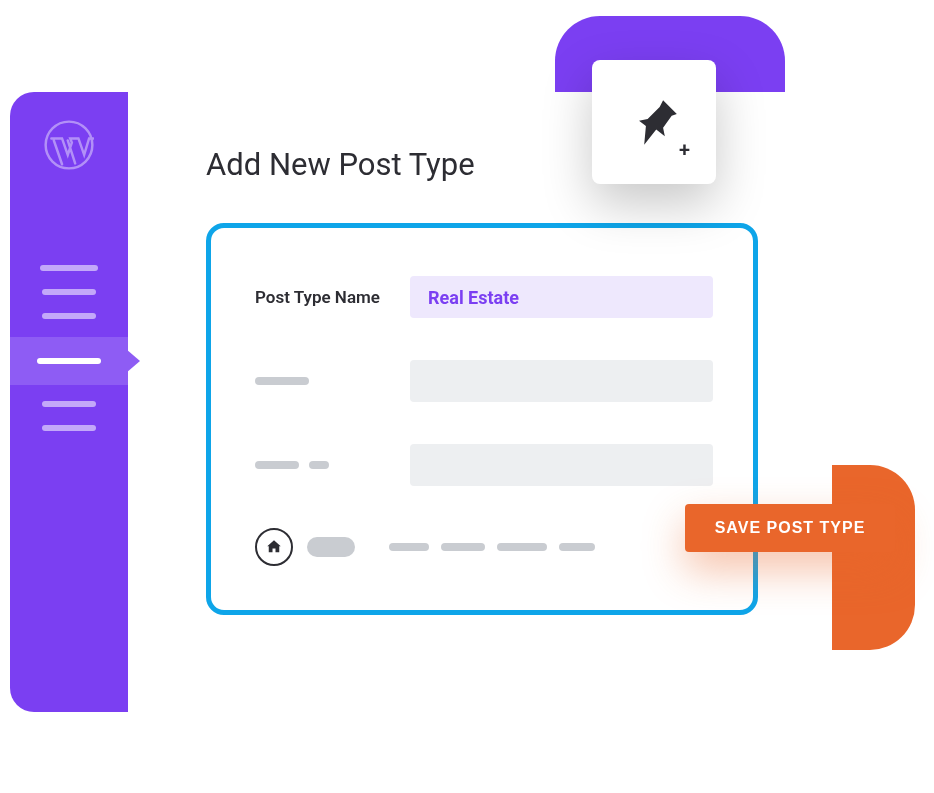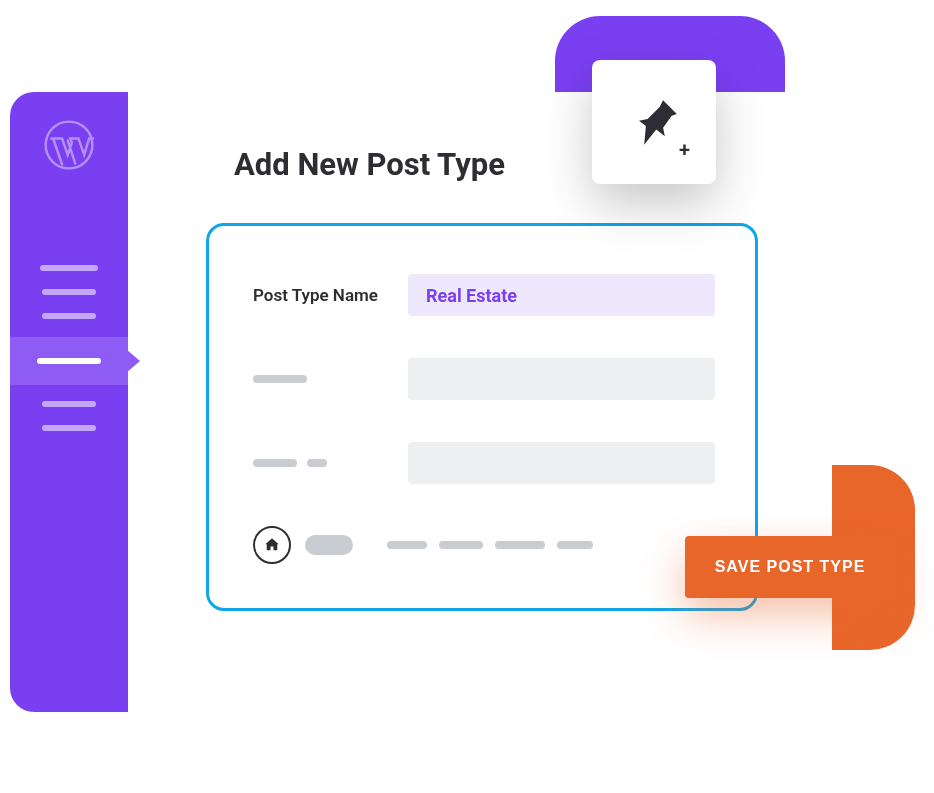--- a/index.html
+++ b/index.html
@@ -97,28 +97,27 @@
     border-left: 14px solid #8E5CF4;
   }
 
   .content {
     flex: 1;
     padding: 54px 52px 40px 78px;
   }
 
   .page-title {
     font-size: 31px;
-    font-weight: 700;
+    font-weight: 400;
     color: #2D2D33;
     margin-bottom: 40px;
-    margin-left: 28px;
   }
 
   .form-card {
-    border: 3px solid #0ea5e9;
+    border: 5px solid #0ea5e9;
     border-radius: 18px;
     padding: 48px 40px 44px 44px;
     width: 552px;
   }
 
   .form-row {
     display: flex;
     align-items: center;
     margin-bottom: 42px;
   }
@@ -207,24 +206,24 @@
     bottom: 22px;
     right: 26px;
     font-size: 20px;
     font-weight: 600;
     color: #2D2D33;
   }
 
   
   .save-btn {
     position: absolute;
-    top: 536px;
+    top: 504px;
     left: 685px;
     width: 210px;
-    height: 62px;
+    height: 48px;
     background: #E9662B;
     color: #fff;
     font-size: 16px;
     font-weight: 700;
     letter-spacing: 1px;
     border: none;
     border-radius: 4px;
     box-shadow: 0 18px 40px rgba(233,102,43,0.4);
     cursor: pointer;
     z-index: 6;

